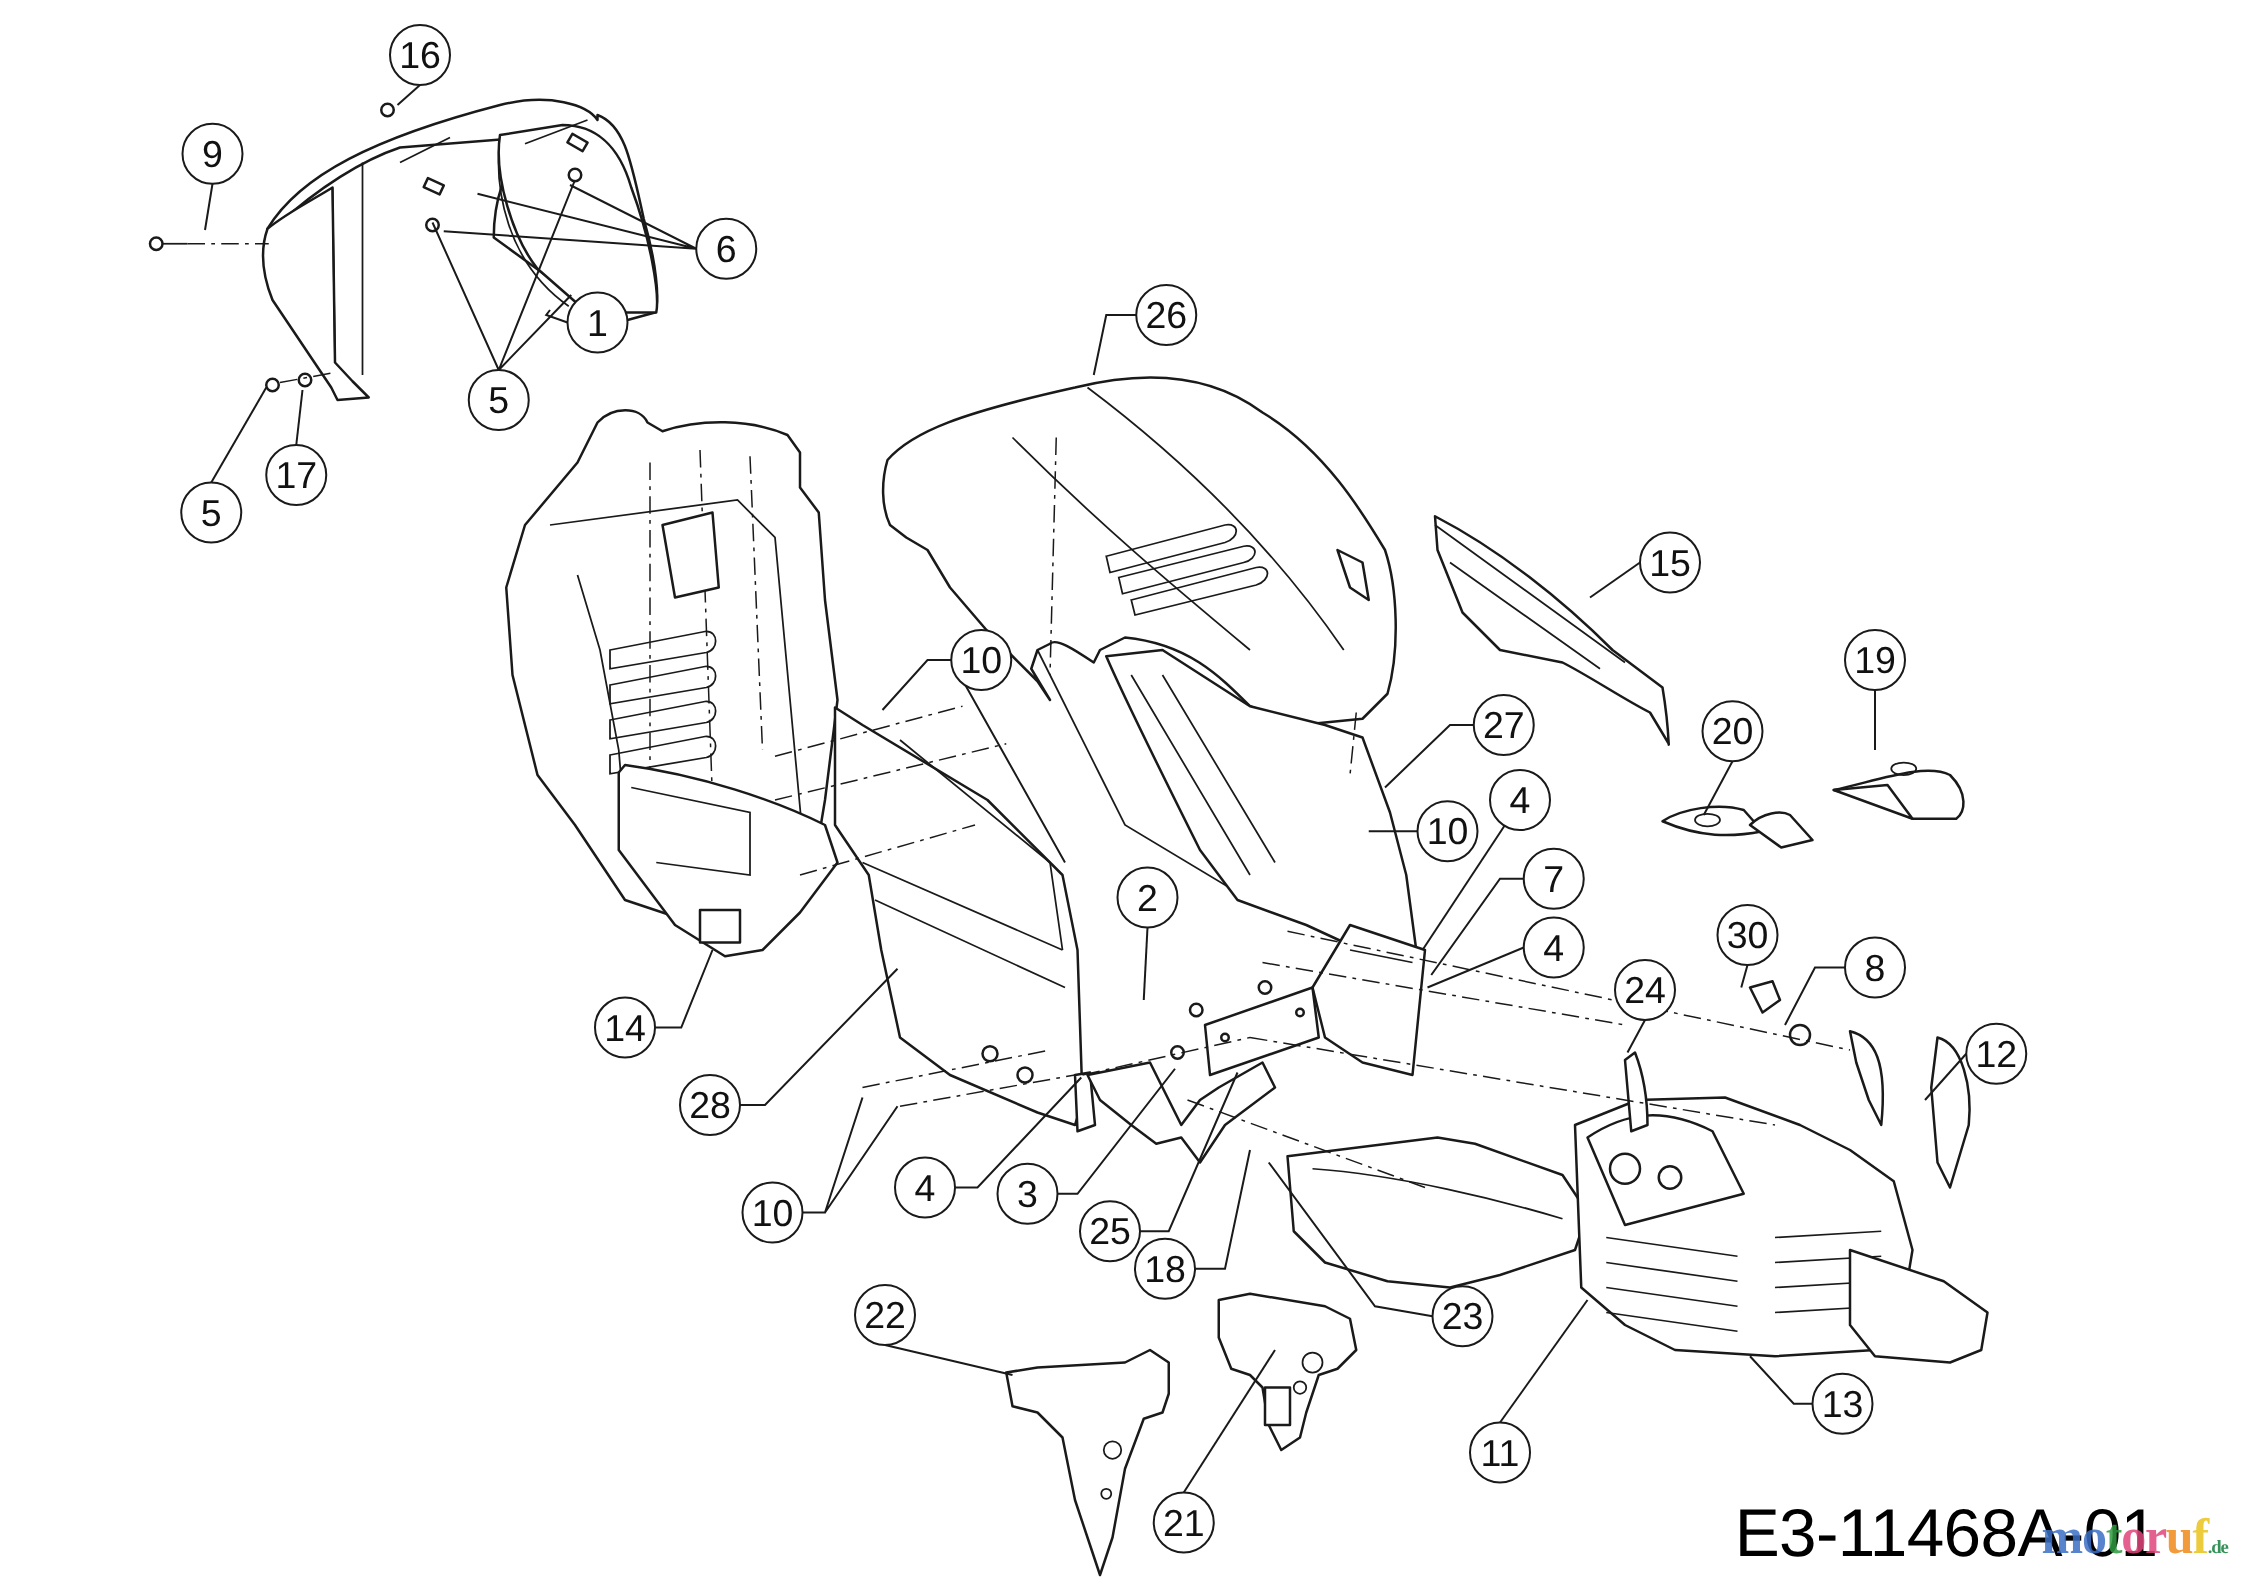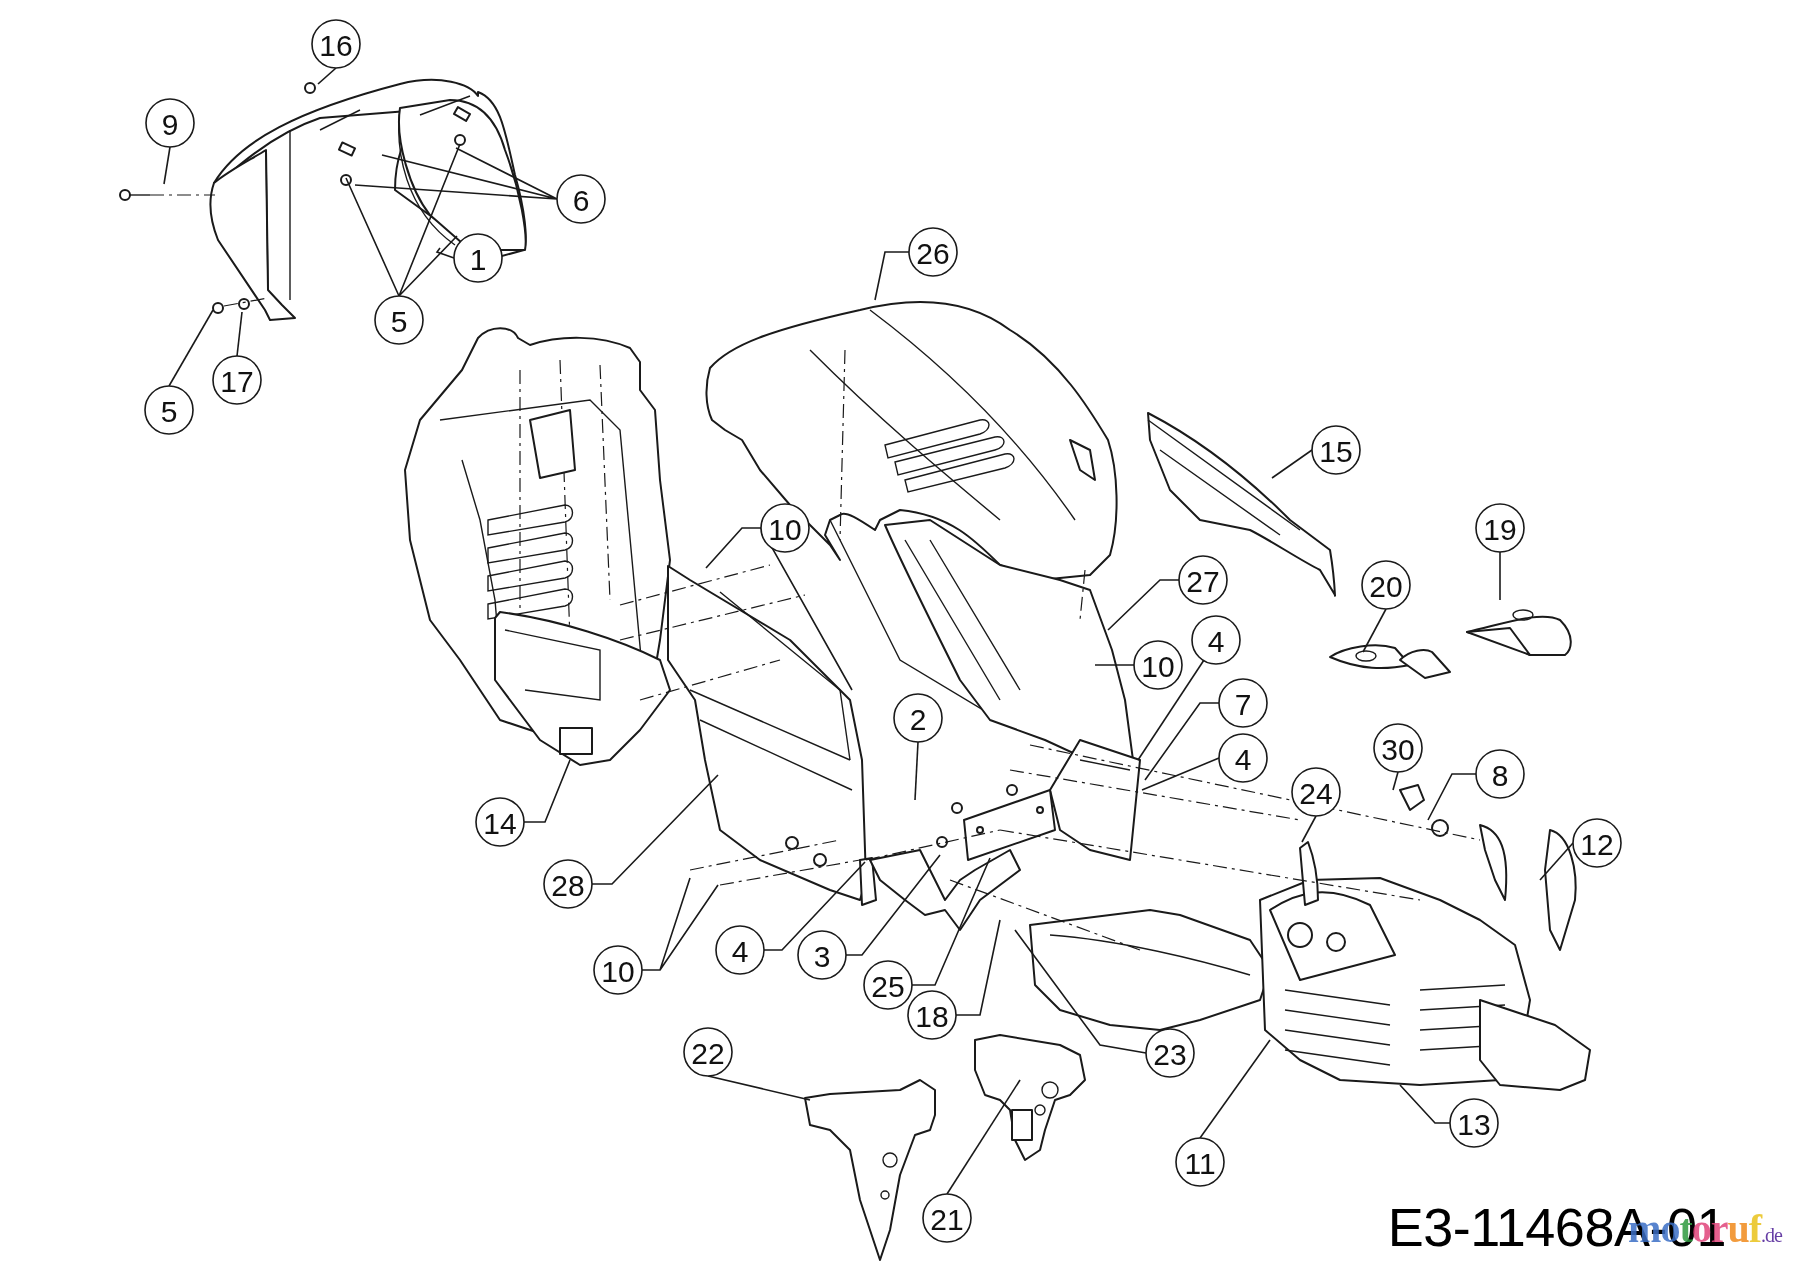--- a/index.html
+++ b/index.html
@@ -7,21 +7,21 @@
     #diagram { position: absolute; left: 0; top: 0; width: 1800px; height: 1272px; }
     .part { fill: #ffffff; stroke: #1a1a1a; stroke-width: 2; stroke-linejoin: round; }
     .part-thin { fill: none; stroke: #1a1a1a; stroke-width: 1.4; }
     .dash { fill: none; stroke: #1a1a1a; stroke-width: 1.2; stroke-dasharray: 14 5 3 5; }
     .leader { fill: none; stroke: #1a1a1a; stroke-width: 1.6; }
     .callout-circle { fill: #ffffff; stroke: #1a1a1a; stroke-width: 1.6; }
     .callout-text { font-family: "Liberation Sans", sans-serif; font-size: 30px; fill: #111111; text-anchor: middle; dominant-baseline: central; }
     .drawing-code { position: absolute; right: 74px; bottom: 14px; font-family: "Liberation Sans", sans-serif; font-size: 54px; color: #000000; letter-spacing: -0.5px; }
     .watermark { position: absolute; right: 18px; bottom: 20px; font-family: "Liberation Serif", serif; font-size: 40px; font-weight: bold; letter-spacing: -1px; }
     .watermark span { opacity: 0.85; }
-    .watermark .tld { font-size: 20px; color: #4c1d95; font-weight: normal; }
+    .watermark .tld { font-size: 15px; color: #15803d; font-weight: bold; }
   </style>
 </head>
 <body>
 
 <svg id="diagram" viewBox="0 0 1800 1272" xmlns="http://www.w3.org/2000/svg">
 
   <g>
     <path class="part" d="M214 183 C240 140 300 110 400 84 C440 74 470 84 478 96 L478 92 C500 100 505 130 515 175 C525 210 528 240 524 250 L480 262 C470 245 462 232 450 230 L395 190 C395 150 410 130 420 110 L320 118 C290 128 255 150 222 180 Z"></path>
     <path class="part" d="M214 183 C208 200 210 220 218 240 L265 310 L270 320 L295 318 L282 305 L268 290 L266 150 C250 160 230 170 214 183 Z"></path>
     <path class="part-thin" d="M266 150 L268 290 M290 130 L290 300 M400 110 C395 150 405 210 455 245"></path>

